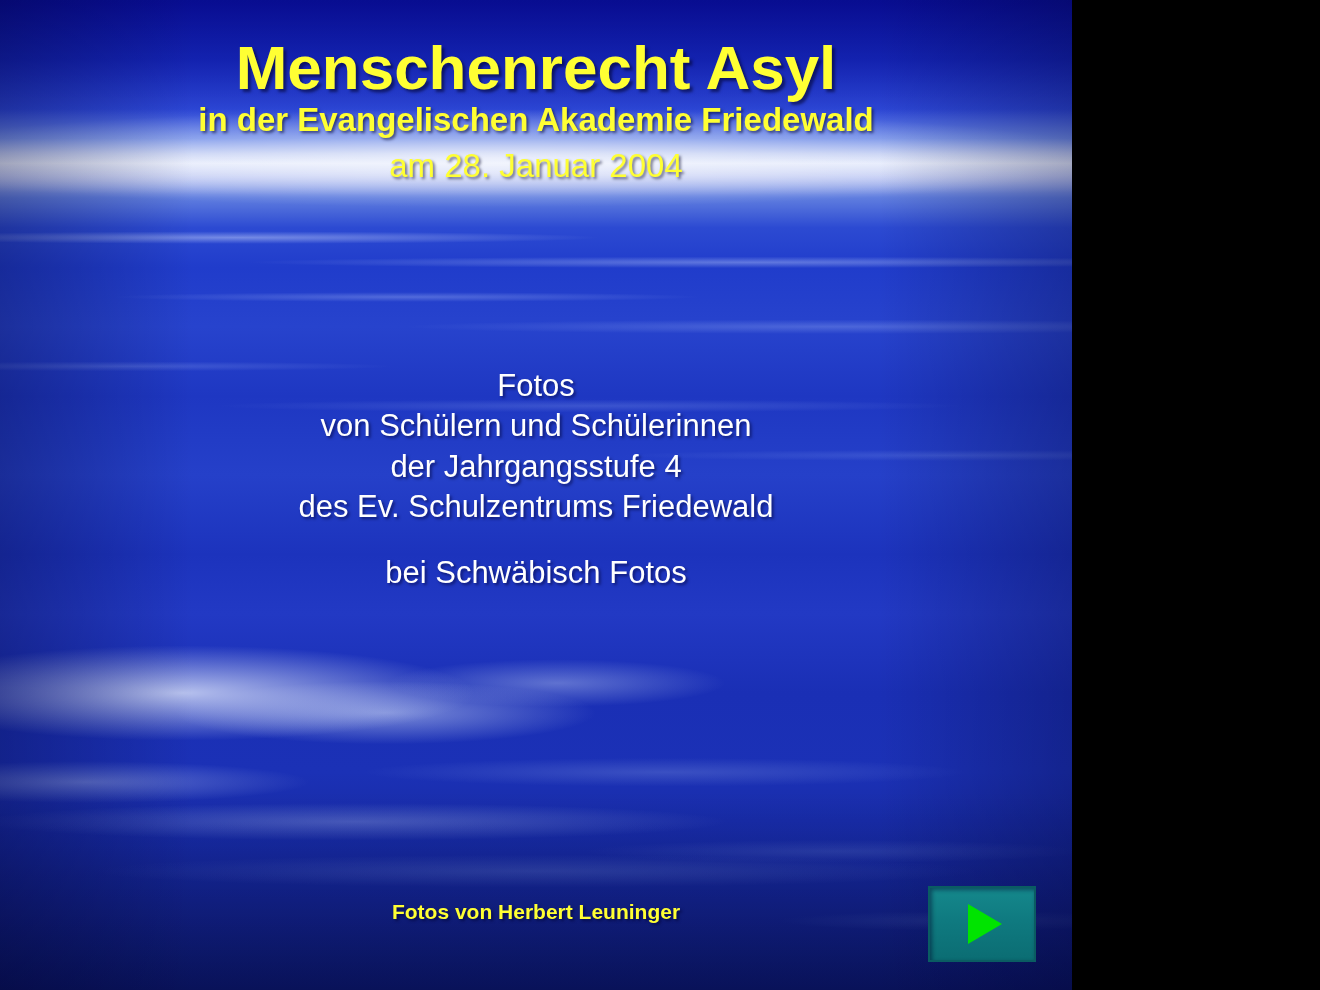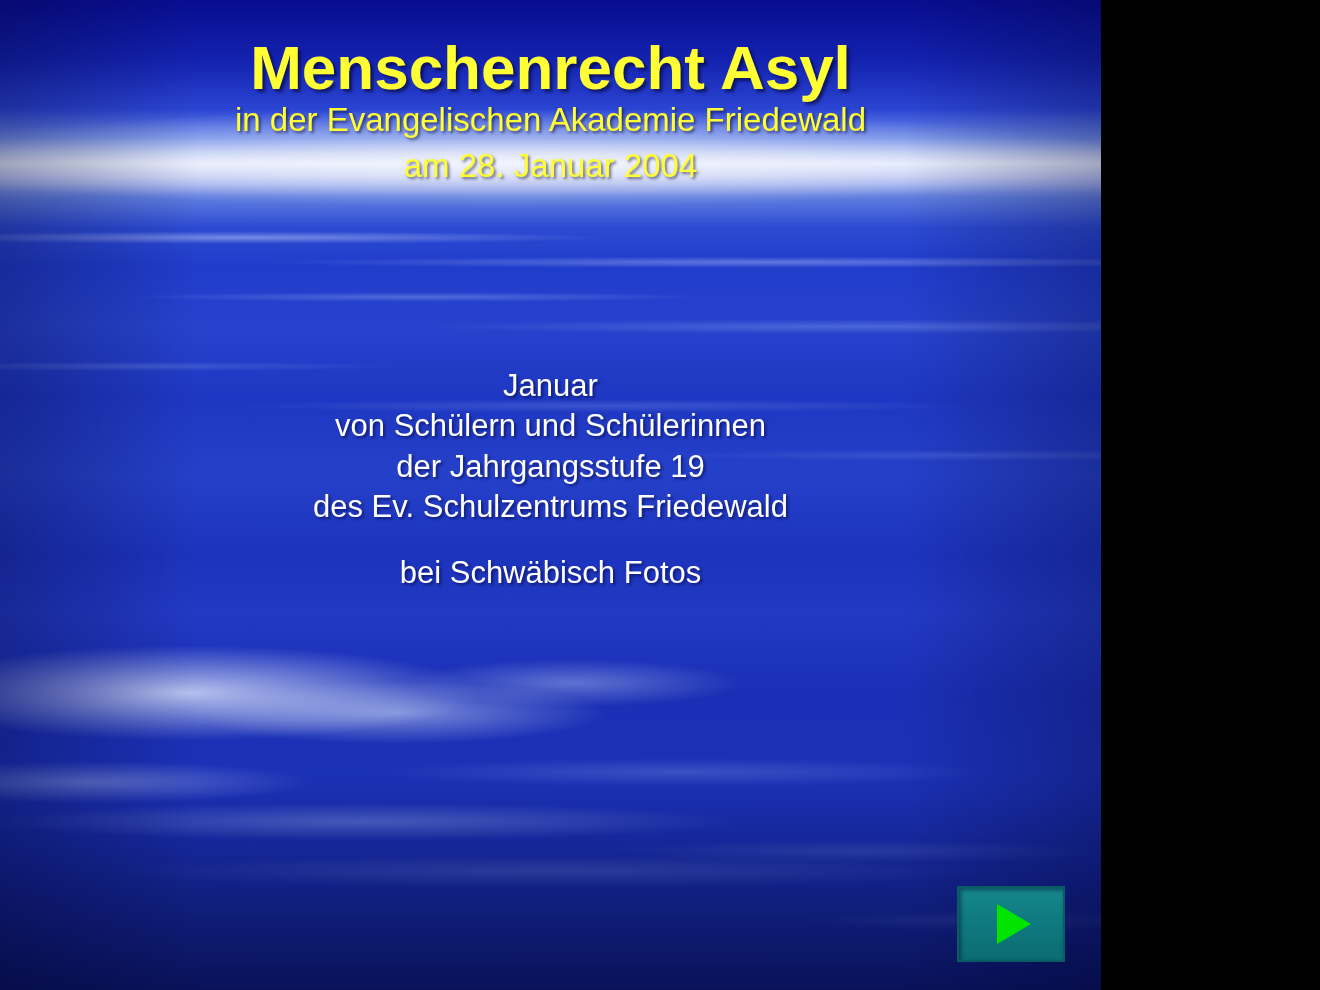--- a/index.html
+++ b/index.html
@@ -9,21 +9,20 @@
   }
   body {
     font-family: "Liberation Sans", sans-serif;
   }
   .slide {
     position: relative;
     width: 1072px;
     height: 990px;
     overflow: hidden;
     background: #1a2ec8;
-    padding-left: 29px;
   }
 
   
   .bg-base {
     position: absolute;
     inset: 0;
     background:
       linear-gradient(to bottom,
         #0a10a8 0%,
         #1526bd 6%,
@@ -99,21 +98,21 @@
     font-size: 62px;
     font-weight: bold;
     line-height: 1.02;
     letter-spacing: 0px;
     text-shadow: 3px 3px 3px rgba(0,0,40,0.55);
     margin: 0 0 2px 0;
   }
   .title-sub1 {
     color: #ffff33;
     font-size: 33px;
-    font-weight: normal;
+    font-weight: bold;
     line-height: 1.15;
     text-shadow: 2px 2px 3px rgba(0,0,40,0.55);
     margin: 2px 0 8px 0;
   }
   .title-sub2 {
     color: #ffff33;
     font-size: 33px;
     font-weight: normal;
     line-height: 1.15;
     text-shadow: 2px 2px 3px rgba(0,0,40,0.55);
@@ -184,27 +183,28 @@
 
   <div class="content">
 
     <div class="title-block">
       <div class="title-main">Menschenrecht Asyl</div>
       <div class="title-sub1">in der Evangelischen Akademie Friedewald</div>
       <div class="title-sub2">am 28. Januar 2004</div>
     </div>
 
     <div class="credits-block">
-      <p class="line">Januar</p>
+      <p class="line">Fotos</p>
       <p class="line">von Schülern und Schülerinnen</p>
-      <p class="line">der Jahrgangsstufe 19</p>
+      <p class="line">der Jahrgangsstufe 4</p>
       <p class="line">des Ev. Schulzentrums Friedewald</p>
       <div class="gap"></div>
       <p class="line">bei Schwäbisch Fotos</p>
     </div>
 
+    <div class="photo-credit">Fotos von Herbert Leuninger</div>
 
     <div class="next-button">
       <span class="tri"></span>
     </div>
 
   </div>
 </div>
 
 </body></html>

